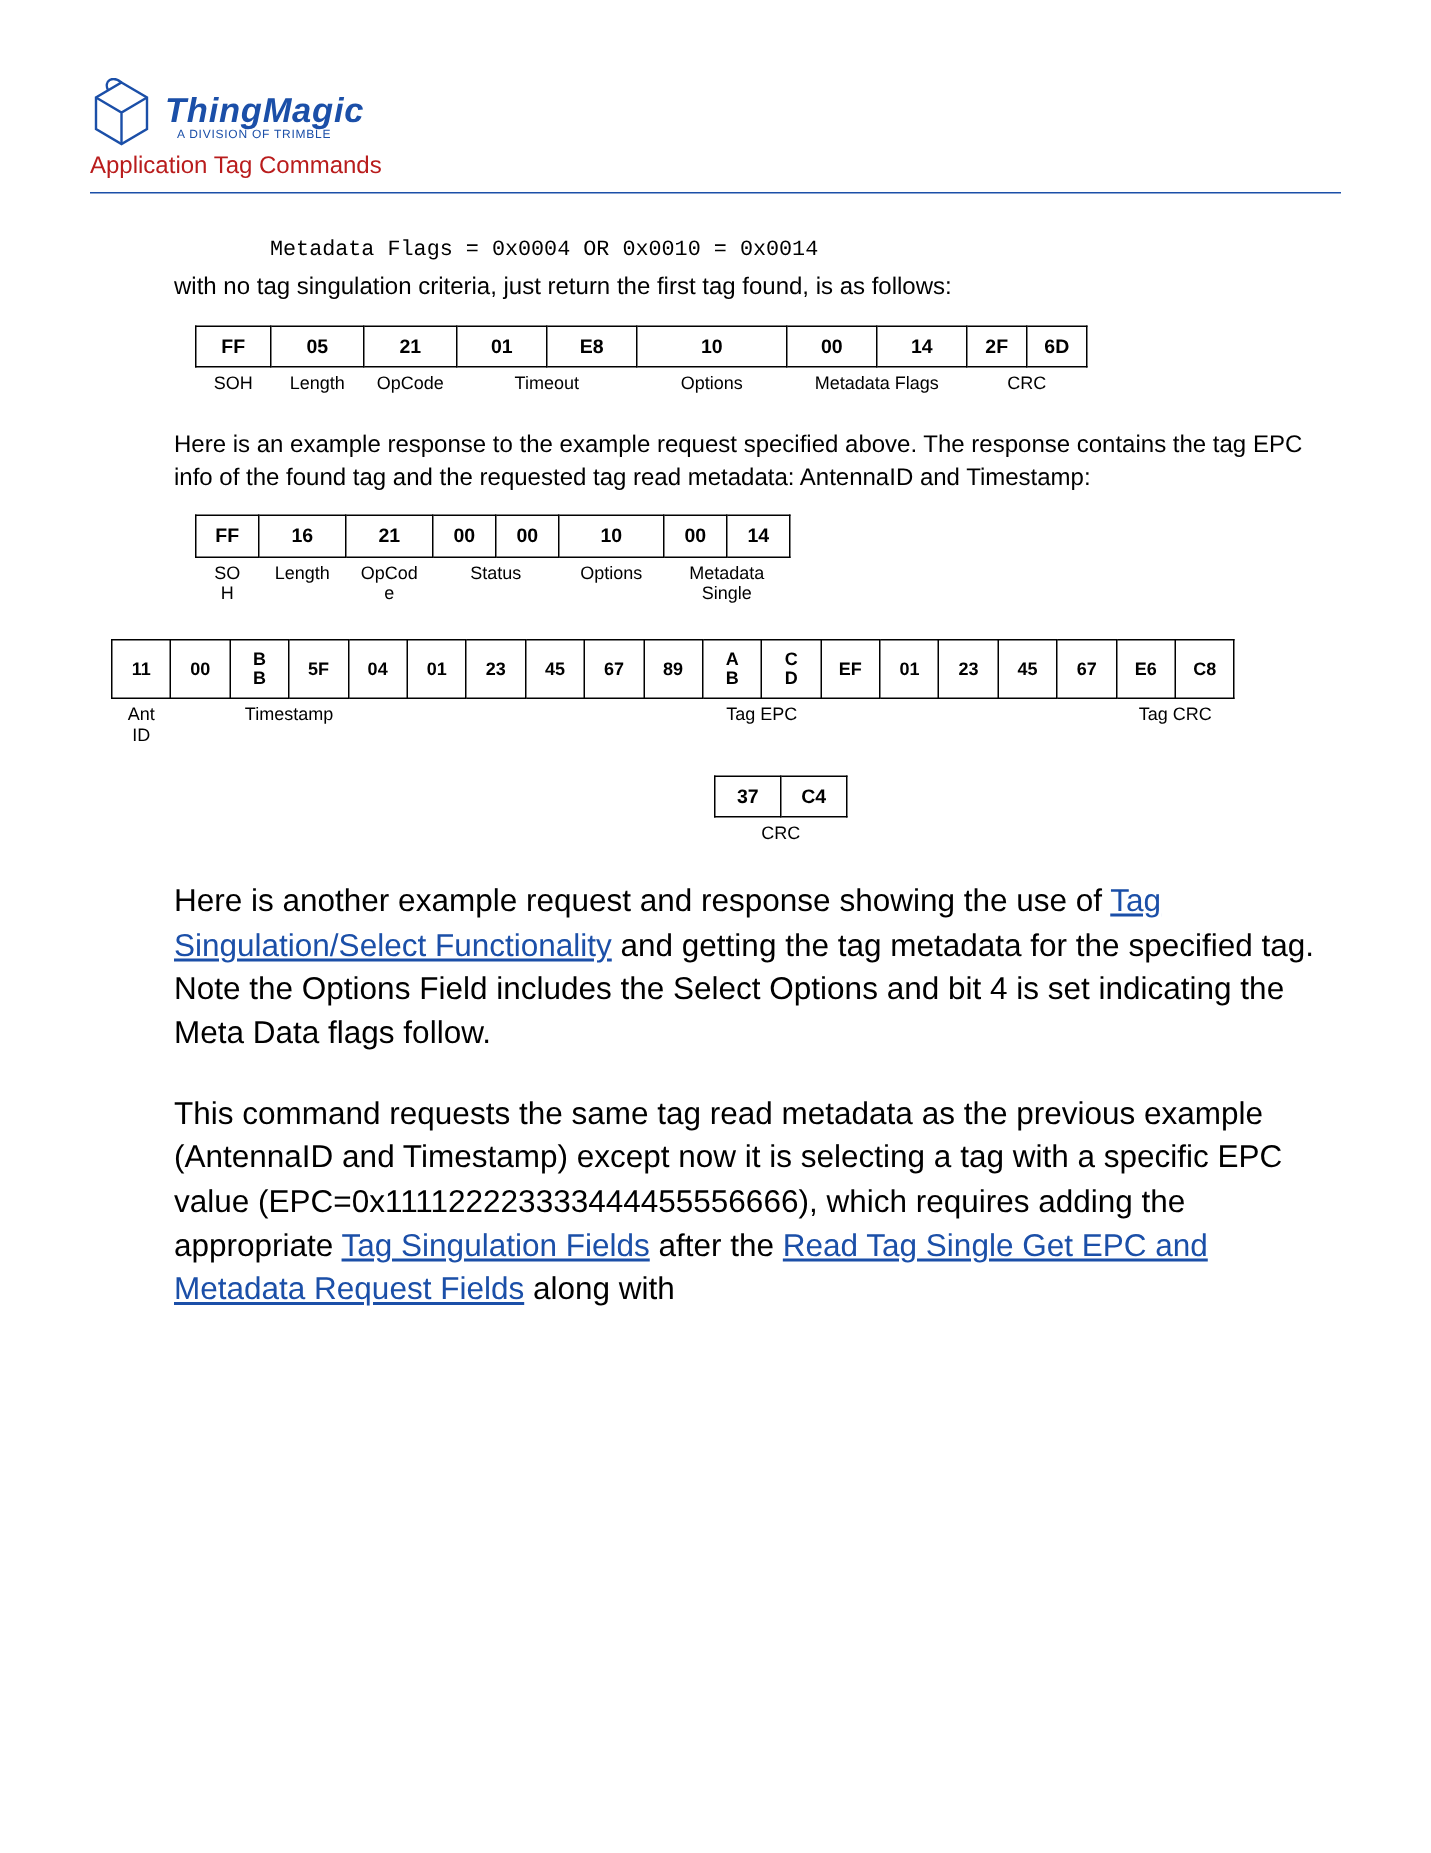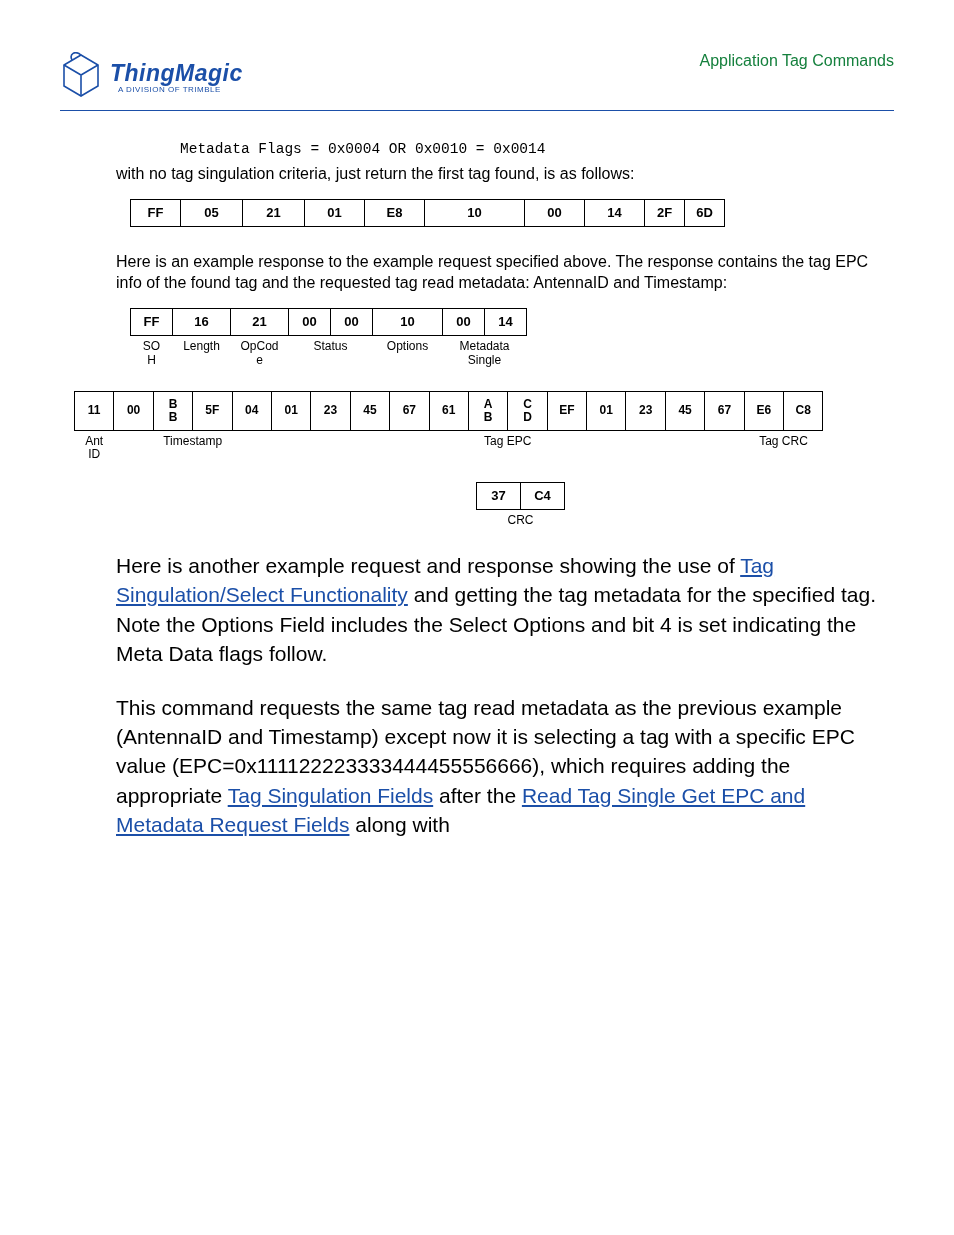--- a/index.html
+++ b/index.html
@@ -17,20 +17,21 @@
     position: relative;
     height: 100%;
   }
   .header {
     display: flex;
     justify-content: space-between;
     align-items: flex-start;
     border-bottom: 1px solid #1b4fa8;
     padding-bottom: 8px;
     margin-bottom: 30px;
+    flex-direction: column;
   }
   .logo-block {
     display: flex;
     align-items: center;
     gap: 8px;
   }
   .logo-icon { width: 42px; height: 50px; }
   .logo-text { display: flex; flex-direction: column; }
   .logo-main {
     font-style: italic;
@@ -41,21 +42,21 @@
   }
   .logo-sub {
     font-size: 8px;
     color: #1b4fa8;
     letter-spacing: 0.5px;
     margin-top: -2px;
     margin-left: 8px;
   }
   .header-right {
     font-size: 16px;
-    color: #15803d;
+    color: #b91c1c;
   }
   .content { padding-left: 56px; }
   .code-line {
     font-family: "Courier New", monospace;
     font-size: 14.5px;
     margin-left: 64px;
     margin-bottom: 6px;
   }
   .para {
     font-size: 16px;
@@ -167,20 +168,29 @@
         <th>05</th>
         <th>21</th>
         <th>01</th>
         <th>E8</th>
         <th>10</th>
         <th>00</th>
         <th>14</th>
         <th>2F</th>
         <th>6D</th>
       </tr>
+      <tr>
+        <td class="label">SOH</td>
+        <td class="label">Length</td>
+        <td class="label">OpCode</td>
+        <td class="label" colspan="2">Timeout</td>
+        <td class="label">Options</td>
+        <td class="label" colspan="2">Metadata Flags</td>
+        <td class="label" colspan="2">CRC</td>
+      </tr>
     </tbody>
       </table>
 
     <div class="para" style="margin-top:24px;">Here is an example response to the example request specified above. The response contains the tag EPC info of the found tag and the requested tag read metadata: AntennaID and Timestamp:</div>
 
     <table class="byte-table t2" style="margin-left:14px;">
       <tbody>
           <tr>
         <th>FF</th>
         <th>16</th>
@@ -210,21 +220,21 @@
           <tr>
         <th>11</th>
         <th>00</th>
         <th style="white-space:pre-line;">B<br>B</th>
         <th>5F</th>
         <th>04</th>
         <th>01</th>
         <th>23</th>
         <th>45</th>
         <th>67</th>
-        <th>61</th>
+        <th>89</th>
         <th>A<br>B</th>
         <th>C<br>D</th>
         <th>EF</th>
         <th>01</th>
         <th>23</th>
         <th>45</th>
         <th>67</th>
         <th>E6</th>
         <th>C8</th>
       </tr>

